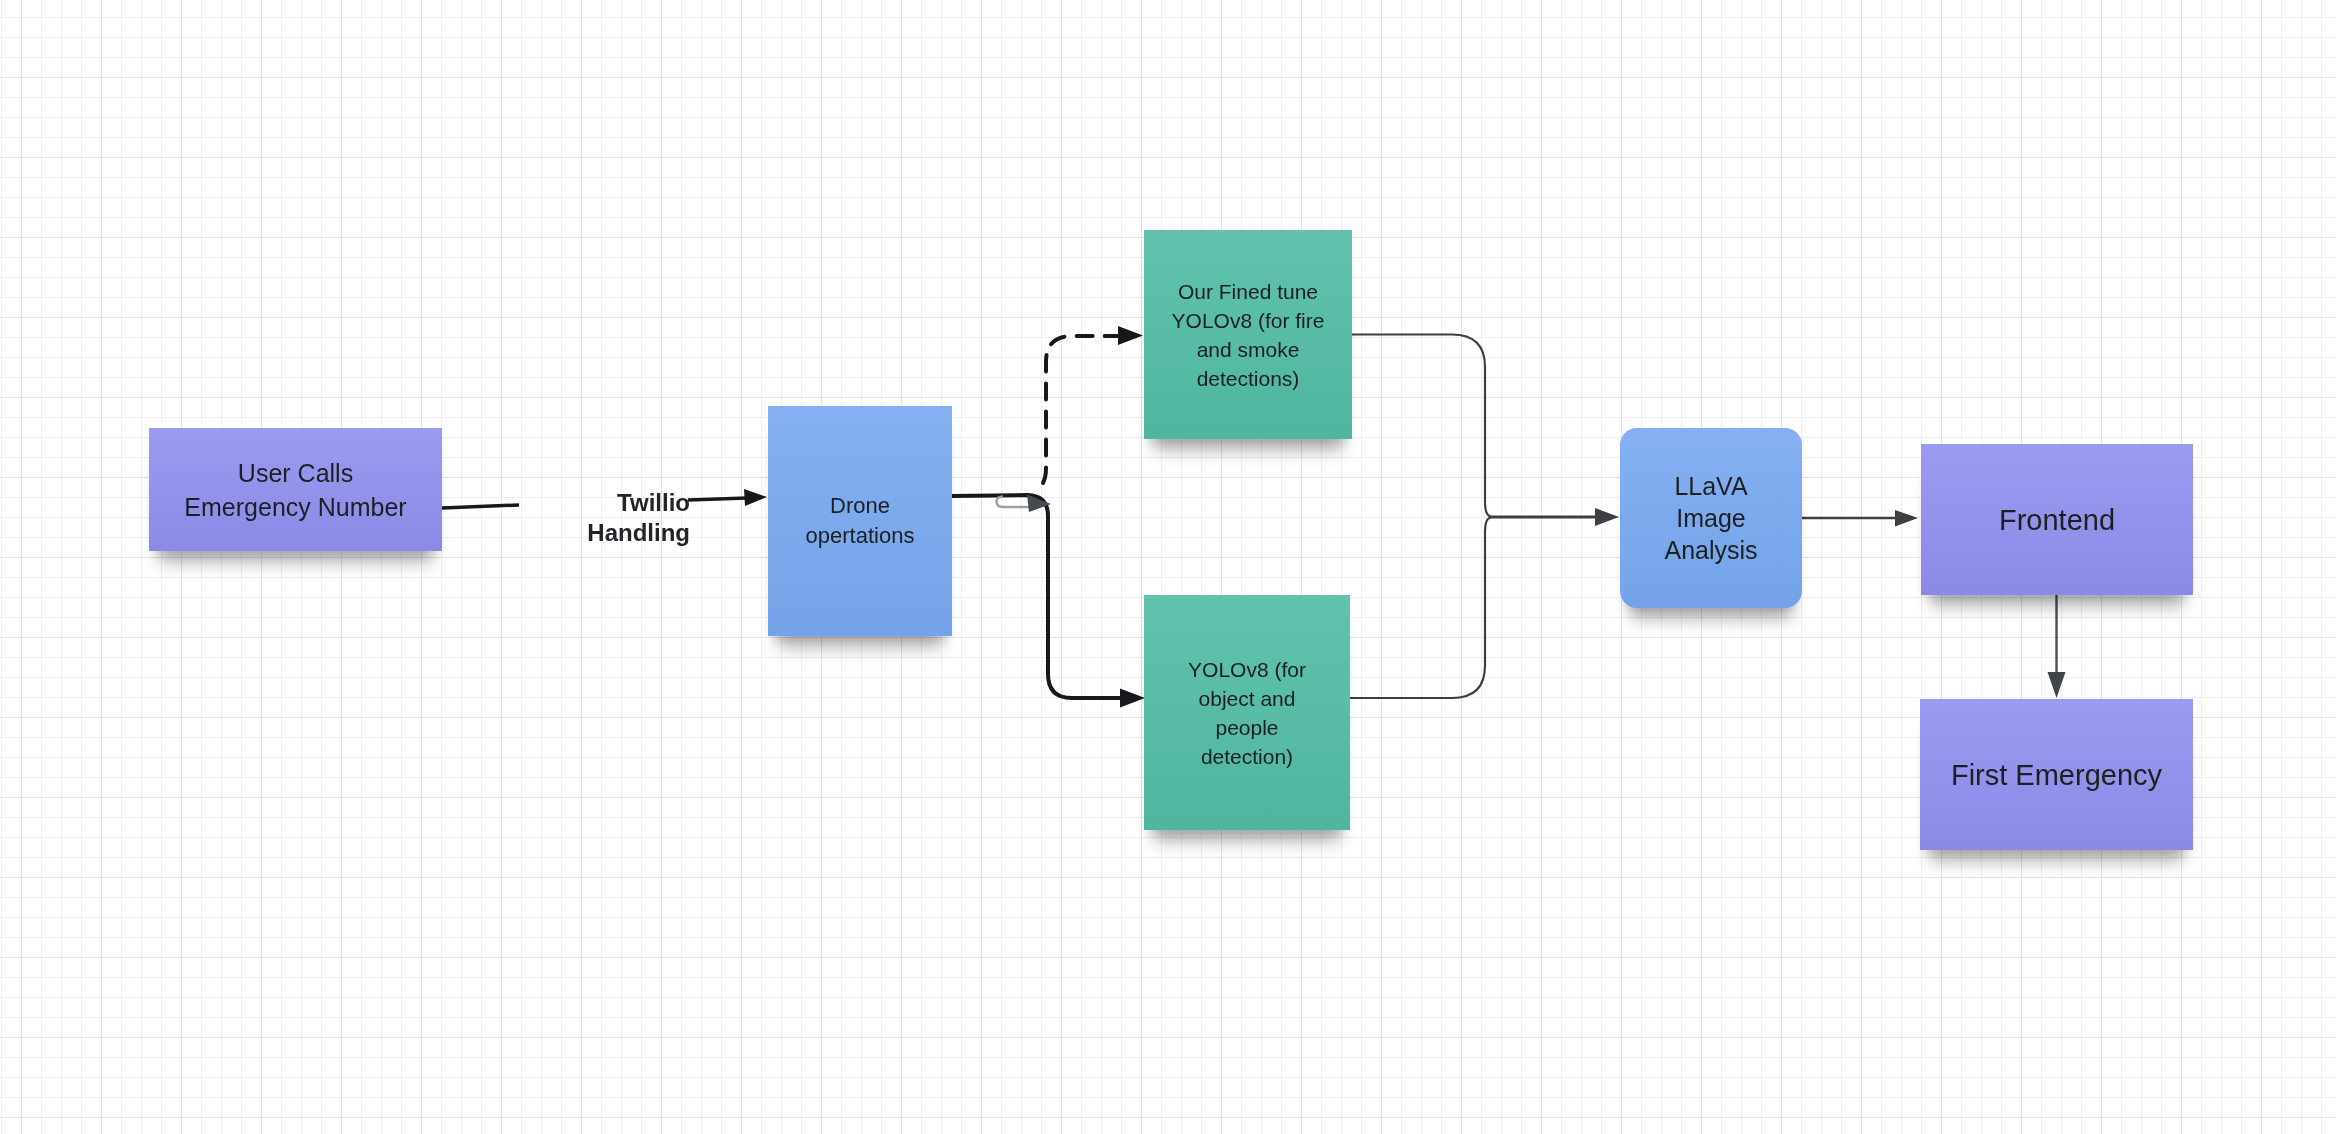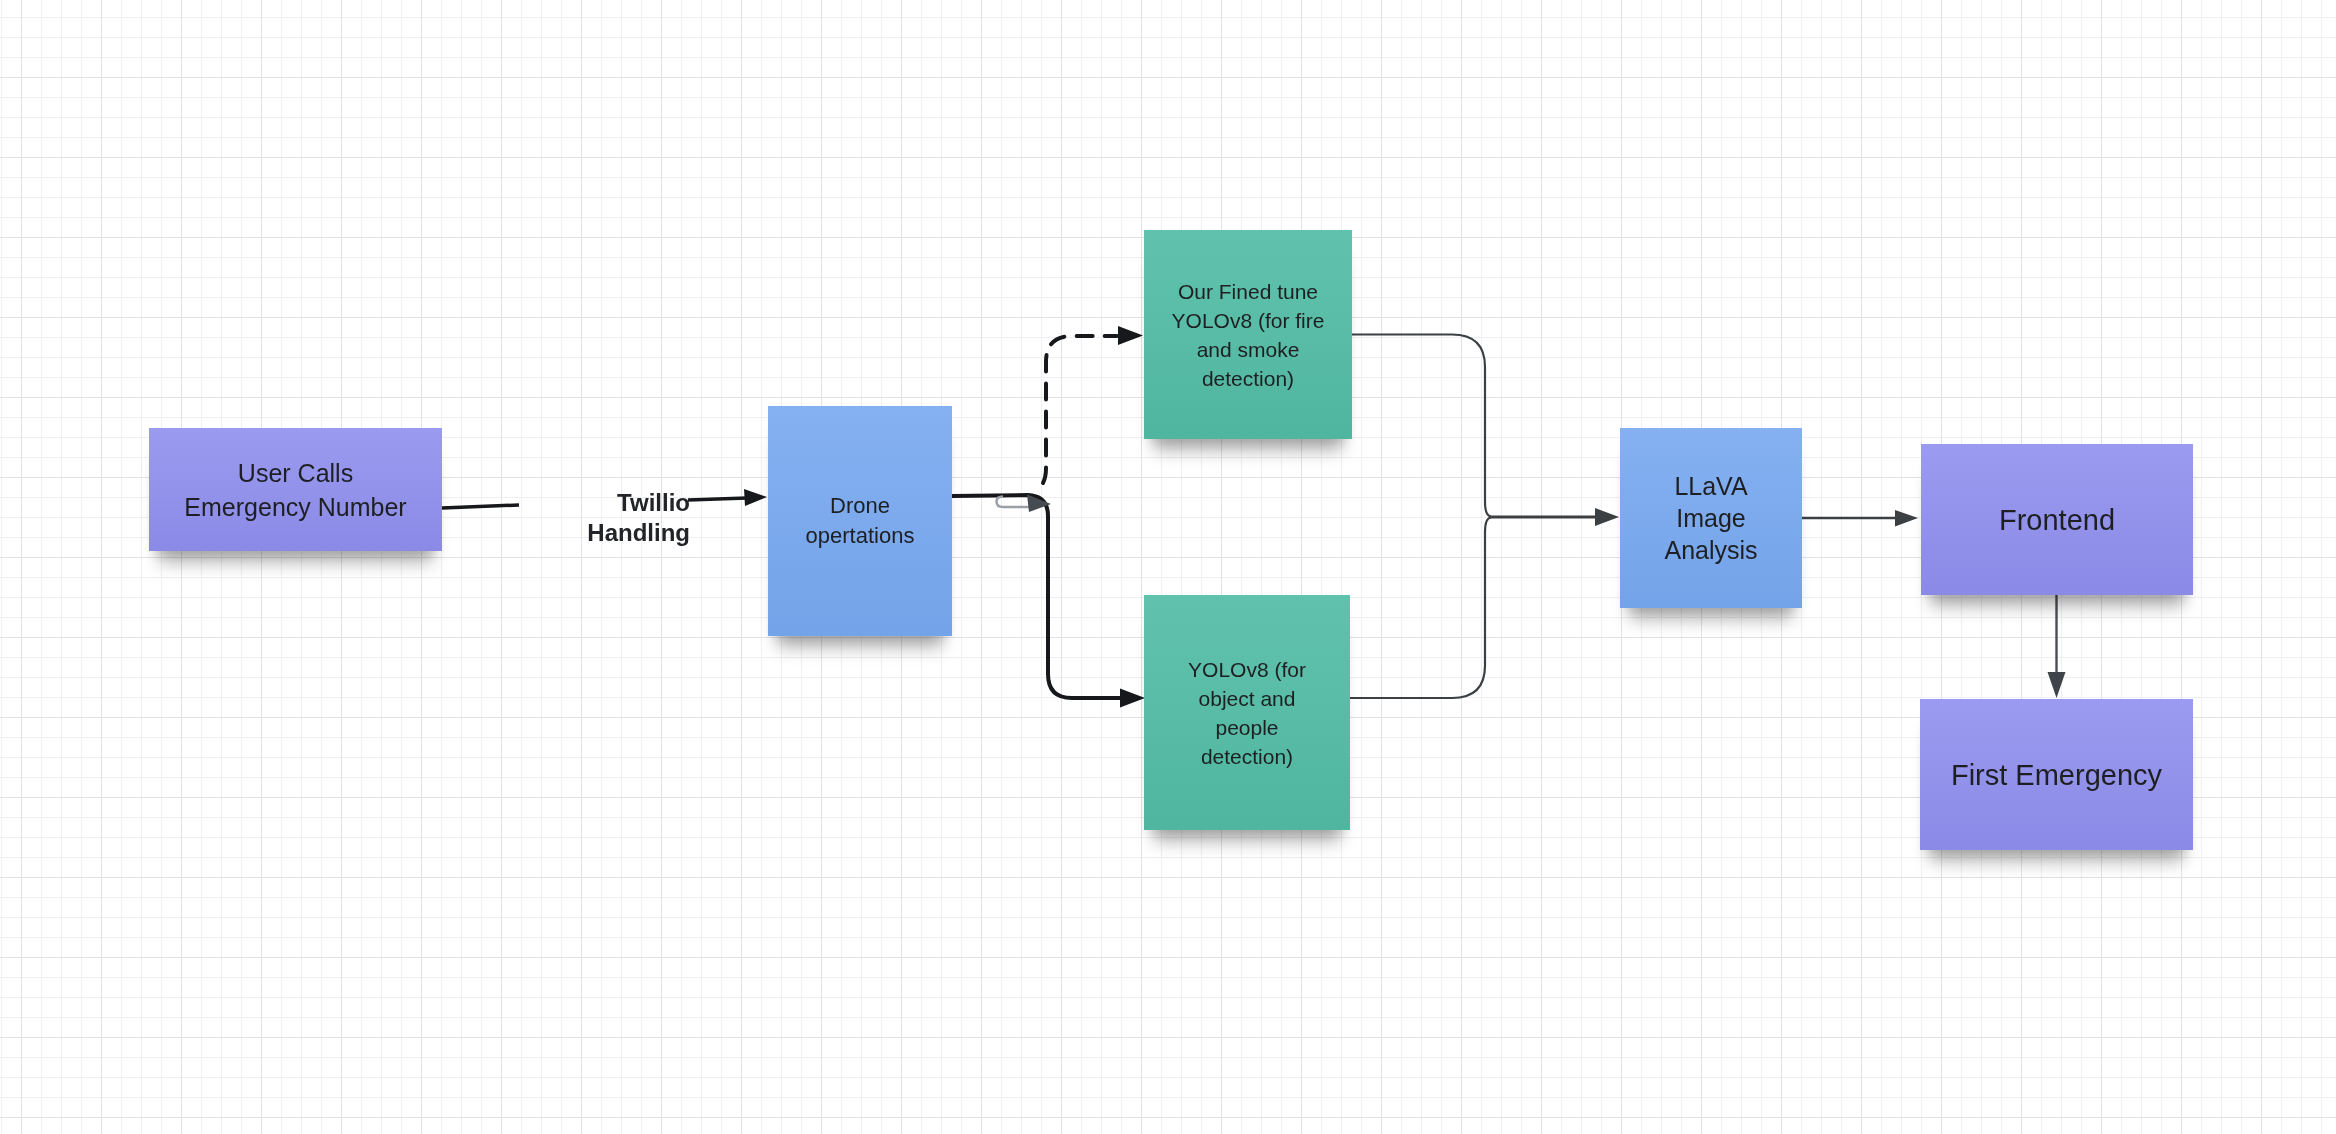--- a/index.html
+++ b/index.html
@@ -107,31 +107,31 @@
 
   <div class="sticky n-drone grad-blue" style="background-color: rgb(119, 168, 240);">
     <div class="sticky-label">Drone
 opertations</div>
   </div>
 
   <div class="sticky n-yolofire grad-green" style="background-color: rgb(83, 189, 166);">
     <div class="sticky-label">Our Fined tune
 YOLOv8 (for fire
 and smoke
-detection)</div>
+detections)</div>
   </div>
 
   <div class="sticky n-yoloobj grad-green" style="background-color: rgb(83, 189, 166);">
     <div class="sticky-label">YOLOv8 (for
 object and
 people
 detection)</div>
   </div>
 
-  <div class="sticky n-llava grad-blue" style="background-color: rgb(119, 168, 240);">
+  <div class="sticky n-llava grad-blue" style="background-color: rgb(119, 168, 240); border-radius: 17px;">
     <div class="sticky-label">LLaVA
 Image
 Analysis</div>
   </div>
 
   <div class="sticky n-frontend grad-purple" style="background-color: rgb(143, 143, 238);">
     <div class="sticky-label">Frontend</div>
   </div>
 
   <div class="sticky n-fr grad-purple" style="background-color: rgb(143, 143, 238);">

